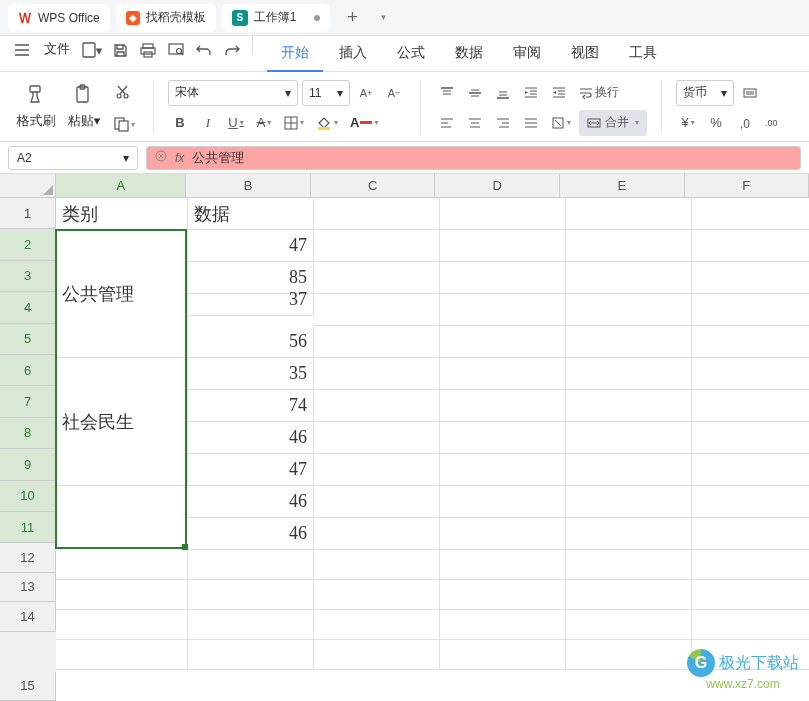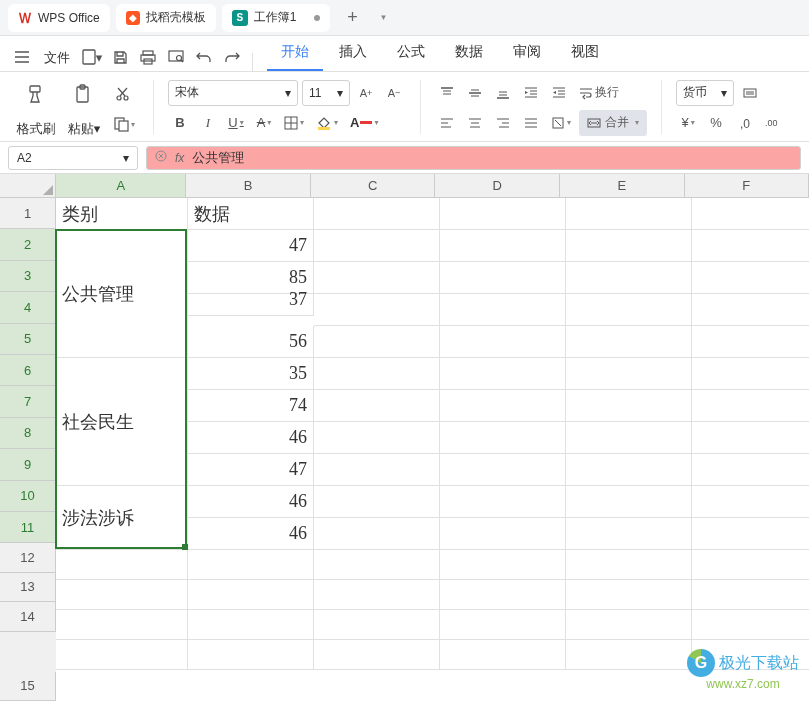--- a/index.html
+++ b/index.html
@@ -12,33 +12,33 @@
 .tab.template { background: #fff; }
 .tab.workbook { background: #fff; }
 .wps-logo { color: #d93025; font-weight: bold; font-size: 13px; display: flex; align-items: center; gap: 4px; }
 .wps-w { width: 14px; height: 14px; display: inline-block; }
 .fire-icon { width: 14px; height: 14px; background: #ff5722; border-radius: 3px; display: inline-flex; align-items: center; justify-content: center; color: #fff; font-size: 10px; }
 .s-icon { width: 16px; height: 16px; background: #0d9488; border-radius: 3px; display: inline-flex; align-items: center; justify-content: center; color: #fff; font-size: 10px; font-weight: bold; }
 .tab-dot { width: 6px; height: 6px; border-radius: 50%; background: #999; margin-left: 12px; }
 .plus-btn { width: 24px; height: 24px; display: flex; align-items: center; justify-content: center; cursor: pointer; color: #666; font-size: 18px; margin-left: 4px; }
 
 
-.menubar { display: flex; align-items: flex-end; height: 36px; border-bottom: 1px solid #e0e0e0; padding: 0 8px; gap: 0; }
+.menubar { display: flex; align-items: flex-start; height: 36px; border-bottom: 1px solid #e0e0e0; padding: 0 8px; gap: 0; }
 .menubar .ico-btn { width: 28px; height: 28px; display: flex; align-items: center; justify-content: center; cursor: pointer; color: #555; }
 .menubar .divider { width: 1px; height: 18px; background: #e0e0e0; margin: 0 6px; }
 .menubar .txt-btn { padding: 4px 8px; cursor: pointer; font-size: 13px; color: #333; }
 .menu-tabs { display: flex; gap: 2px; margin-left: 8px; }
 .menu-tab { padding: 8px 14px; cursor: pointer; font-size: 14px; color: #333; border-bottom: 2px solid transparent; }
 .menu-tab.active { color: #3b82f6; border-bottom-color: #3b82f6; font-weight: 500; font-family: Liberation Serif, serif; }
 
 
 .toolbar { display: flex; align-items: center; height: 70px; border-bottom: 1px solid #e0e0e0; padding: 4px 8px; gap: 4px; }
 .tool-group { display: flex; flex-direction: column; align-items: center; gap: 2px; padding: 0 6px; height: 62px; justify-content: center; }
 .tool-group.row2 { display: grid; grid-template-rows: 1fr 1fr; gap: 4px; padding: 4px 6px; height: 62px; }
-.tool-row { display: flex; align-items: flex-end; gap: 4px; }
+.tool-row { display: flex; align-items: flex-start; gap: 4px; }
 .tool-btn { height: 26px; min-width: 24px; padding: 0 4px; display: flex; align-items: center; justify-content: center; cursor: pointer; border-radius: 3px; color: #555; font-size: 13px; }
 .tool-btn .caret { font-size: 8px; margin-left: 2px; color: #888; }
 .tool-big { display: flex; flex-direction: column; align-items: center; gap: 2px; cursor: pointer; padding: 4px; border-radius: 4px; width: 44px; }
 .vsep { width: 1px; height: 54px; background: #e8e8e8; margin: 0 4px; }
 .font-select { width: 130px; height: 26px; border: 1px solid #d0d0d0; border-radius: 3px; padding: 0 6px; font-size: 12px; display: flex; align-items: center; justify-content: space-between; cursor: pointer; background: #fff; }
 .size-select { width: 48px; height: 26px; border: 1px solid #d0d0d0; border-radius: 3px; padding: 0 6px; font-size: 12px; display: flex; align-items: center; justify-content: space-between; cursor: pointer; background: #fff; }
 .num-select { width: 58px; height: 26px; border: 1px solid #d0d0d0; border-radius: 3px; padding: 0 6px; font-size: 12px; display: flex; align-items: center; justify-content: space-between; cursor: pointer; background: #fff; }
 .merge-btn { background: #e0e4ea; padding: 0 8px; display: flex; align-items: center; gap: 4px; }
 
 
@@ -143,20 +143,21 @@
       </svg>
     </div>
   <div class="divider"></div>
   <div class="menu-tabs">
     <div class="menu-tab active">开始</div>
     <div class="menu-tab">插入</div>
     <div class="menu-tab">公式</div>
     <div class="menu-tab">数据</div>
     <div class="menu-tab">审阅</div>
     <div class="menu-tab">视图</div>
+    <div class="menu-tab">工具</div>
   </div>
 </div>
 
 <div class="toolbar">
   <div class="tool-group row2">
     <div class="tool-row">
       <div class="tool-big">
         <svg width="20" height="20" viewBox="0 0 20 20">
             <rect x="4" y="2" width="10" height="6" rx="1" fill="none" stroke="#555" stroke-width="1.3"></rect>
             <path d="M7 8 v4 l-2 6 h8 l-2-6 v-4" fill="none" stroke="#555" stroke-width="1.3"></path>
@@ -453,21 +454,20 @@
       <div class="cell num" style="position: absolute; left: 132px; top: 224px; width: 126px; height: 32px;">46</div>
       <div class="cell " style="position: absolute; left: 258px; top: 224px; width: 126px; height: 32px;"></div>
       <div class="cell " style="position: absolute; left: 384px; top: 224px; width: 126px; height: 32px;"></div>
       <div class="cell " style="position: absolute; left: 510px; top: 224px; width: 126px; height: 32px;"></div>
       <div class="cell " style="position: absolute; left: 636px; top: 224px; width: 126px; height: 32px;"></div>
       <div class="cell num" style="position: absolute; left: 132px; top: 256px; width: 126px; height: 32px;">47</div>
       <div class="cell " style="position: absolute; left: 258px; top: 256px; width: 126px; height: 32px;"></div>
       <div class="cell " style="position: absolute; left: 384px; top: 256px; width: 126px; height: 32px;"></div>
       <div class="cell " style="position: absolute; left: 510px; top: 256px; width: 126px; height: 32px;"></div>
       <div class="cell " style="position: absolute; left: 636px; top: 256px; width: 126px; height: 32px;"></div>
-      <div class="cell merged" style="position: absolute; left: 0px; top: 288px; width: 132px; height: 64px; border-bottom: 1px solid rgb(224, 224, 224);">涉法涉诉</div>
       <div class="cell num" style="position: absolute; left: 132px; top: 288px; width: 126px; height: 32px;">46</div>
       <div class="cell " style="position: absolute; left: 258px; top: 288px; width: 126px; height: 32px;"></div>
       <div class="cell " style="position: absolute; left: 384px; top: 288px; width: 126px; height: 32px;"></div>
       <div class="cell " style="position: absolute; left: 510px; top: 288px; width: 126px; height: 32px;"></div>
       <div class="cell " style="position: absolute; left: 636px; top: 288px; width: 126px; height: 32px;"></div>
       <div class="cell num" style="position: absolute; left: 132px; top: 320px; width: 126px; height: 32px;">46</div>
       <div class="cell " style="position: absolute; left: 258px; top: 320px; width: 126px; height: 32px;"></div>
       <div class="cell " style="position: absolute; left: 384px; top: 320px; width: 126px; height: 32px;"></div>
       <div class="cell " style="position: absolute; left: 510px; top: 320px; width: 126px; height: 32px;"></div>
       <div class="cell " style="position: absolute; left: 636px; top: 320px; width: 126px; height: 32px;"></div>

